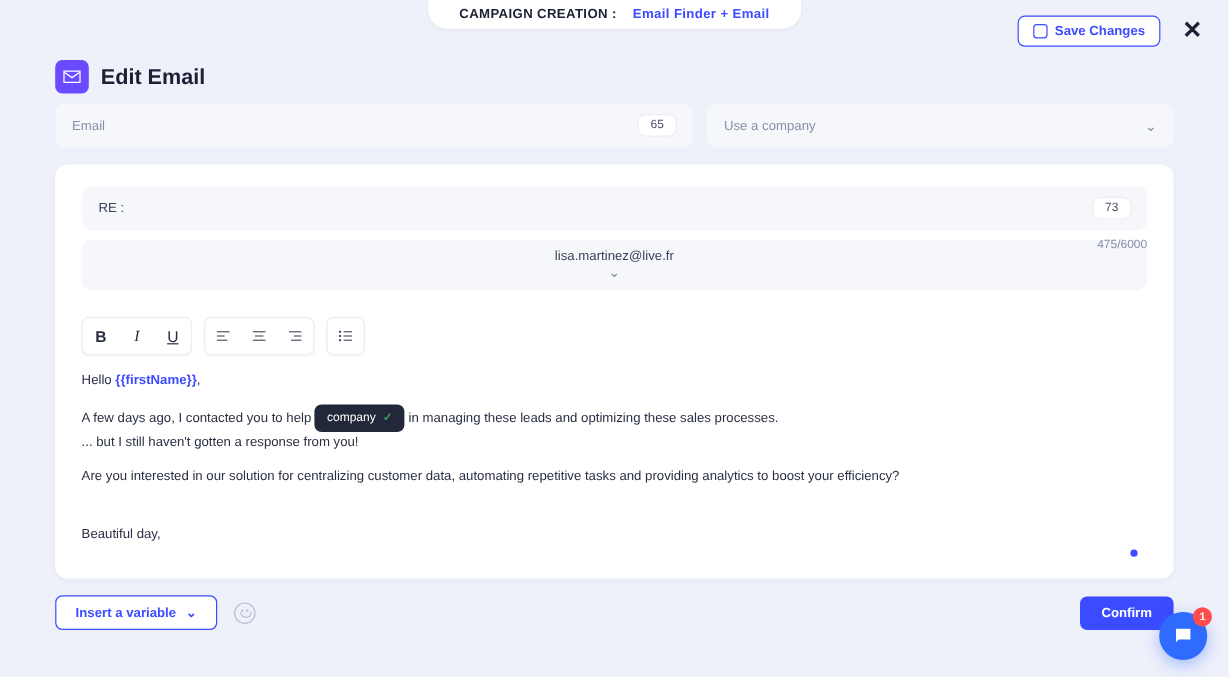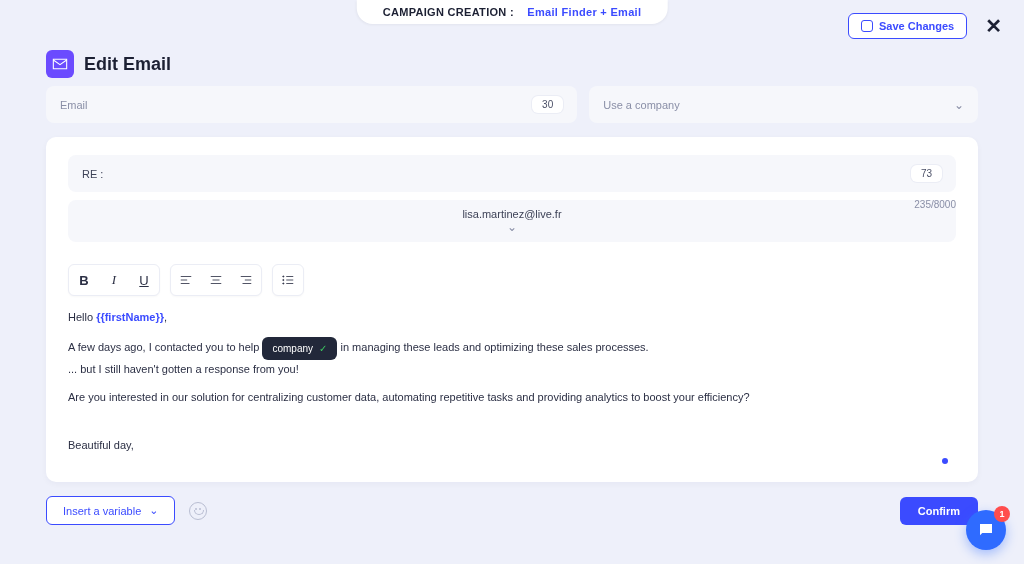--- a/index.html
+++ b/index.html
@@ -81,21 +81,21 @@
     border-radius:6px;padding:3px 10px;font-size:10px;vertical-align:middle;
   }
   .chip .ok{color:var(--accent2);font-size:10px;}
 
   .dot-indicator{position:absolute;right:30px;bottom:18px;width:6px;height:6px;border-radius:50%;background:var(--accent);}
 
   .footer{display:flex;align-items:center;justify-content:space-between;margin-top:14px;}
   .footer-left{display:flex;align-items:center;gap:14px;}
   .insert-var{
     border:1px solid var(--accent);color:var(--accent);background:#fff;
-    padding:7px 16px;border-radius:6px;font-weight:400;font-size:11px;cursor:pointer;
+    padding:7px 16px;border-radius:6px;font-weight:700;font-size:11px;cursor:pointer;
     display:inline-flex;align-items:center;gap:8px;
   }
   .emoji-btn{width:18px;height:18px;border:1.5px solid #b9bed2;border-radius:50%;position:relative;cursor:pointer;}
   .emoji-btn::before,.emoji-btn::after{content:"";position:absolute;background:#b9bed2;border-radius:50%;width:2px;height:2px;top:5px;}
   .emoji-btn::before{left:5px;} .emoji-btn::after{right:5px;}
   .emoji-btn .smile{position:absolute;bottom:4px;left:4px;width:10px;height:5px;border:1.5px solid #b9bed2;border-top:none;border-radius:0 0 10px 10px;}
 
   .confirm{background:var(--accent);color:#fff;border:none;padding:8px 18px;border-radius:6px;font-weight:700;font-size:11px;cursor:pointer;}
 
   
@@ -128,38 +128,38 @@
           <path d="M2 5h20v14H2z" fill="none" stroke="#fff" stroke-width="1.6"></path>
           <path d="M2 6l10 7 10-7" fill="none" stroke="#fff" stroke-width="1.6"></path>
         </svg>
     </span>
     <span class="title-text">Edit Email</span>
   </div>
 
   <div class="two-col">
     <div class="card left-card">
       <span class="soft">Email</span>
-      <span class="count-pill">30</span>
+      <span class="count-pill">65</span>
     </div>
     <div class="card right-card">
       <span class="soft">Use a company</span>
       <span class="chev">⌄</span>
     </div>
   </div>
 
   <div class="editor">
     <div class="subject-row">
       <span class="soft" style="color:#3d4257">RE :</span>
       <span class="count-pill">73</span>
     </div>
     <div class="from-row">
       <span>lisa.martinez@live.fr</span>
       <span class="chev">⌄</span>
     </div>
-    <div class="counter">235/8000</div>
+    <div class="counter">475/6000</div>
 
     <div class="toolbar">
       <div class="tool-group">
         <span class="tool-btn bold">B</span>
         <span class="tool-btn italic">I</span>
         <span class="tool-btn underline">U</span>
       </div>
       <div class="tool-group">
         <span class="tool-btn">
             <svg viewBox="0 0 24 24">

